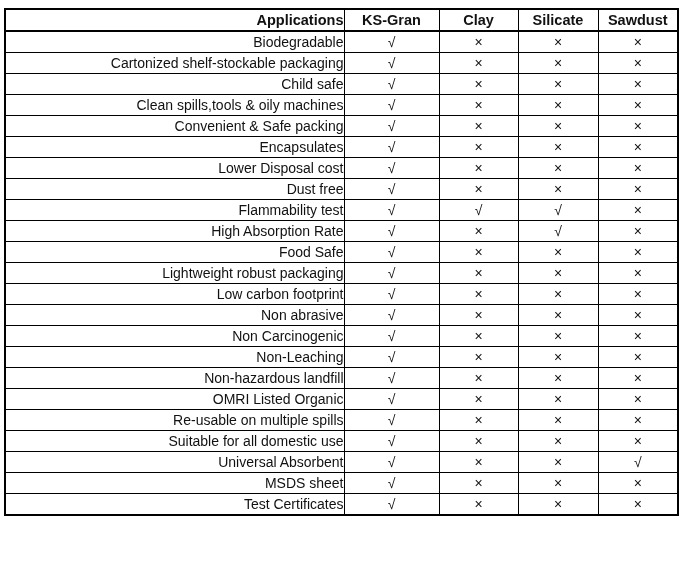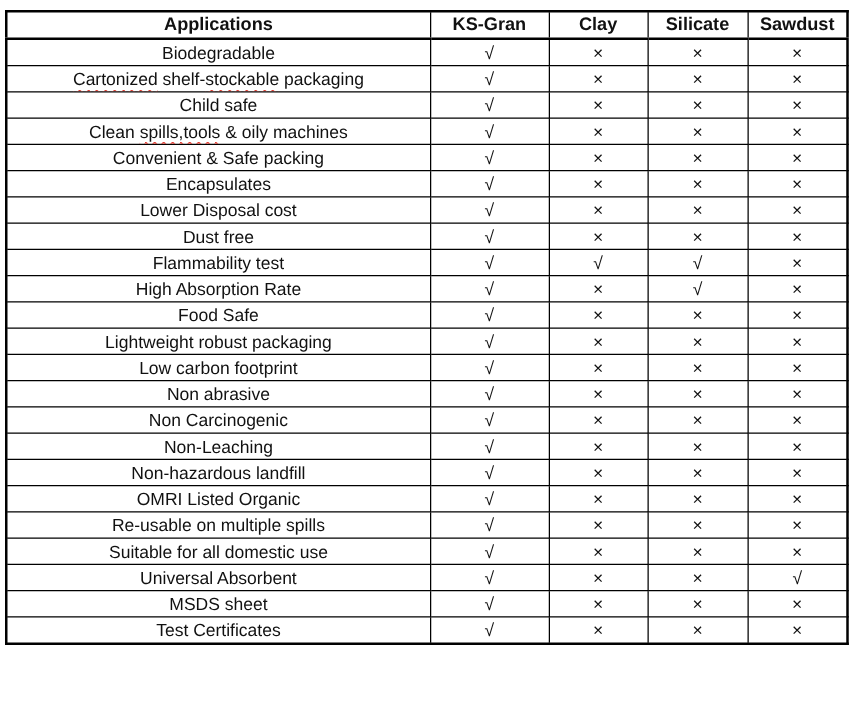--- a/index.html
+++ b/index.html
@@ -35,32 +35,31 @@
     line-height: 20px;
     white-space: nowrap;
     overflow: hidden;
   }
   table.cmp thead th {
     border-bottom: 2px solid #000000;
     font-weight: bold;
     font-size: 14.5px;
   }
   th.app-head, td.app-cell {
-    text-align: center;
+    text-align: right;
     padding-left: 9px;
     margin-top: 33px;
   }
   th.prod-head, td.mark-cell {
     text-align: center;
   }
   td.mark-cell {
     font-size: 14px;
   }
   .squiggle {
-    text-decoration: underline;
     text-decoration-style: wavy;
     text-decoration-color: #e03a2f;
     text-decoration-thickness: 1px;
     text-underline-offset: 3px;
     text-decoration-skip-ink: none;
   }
 </style>
 </head>
 <body>
 

